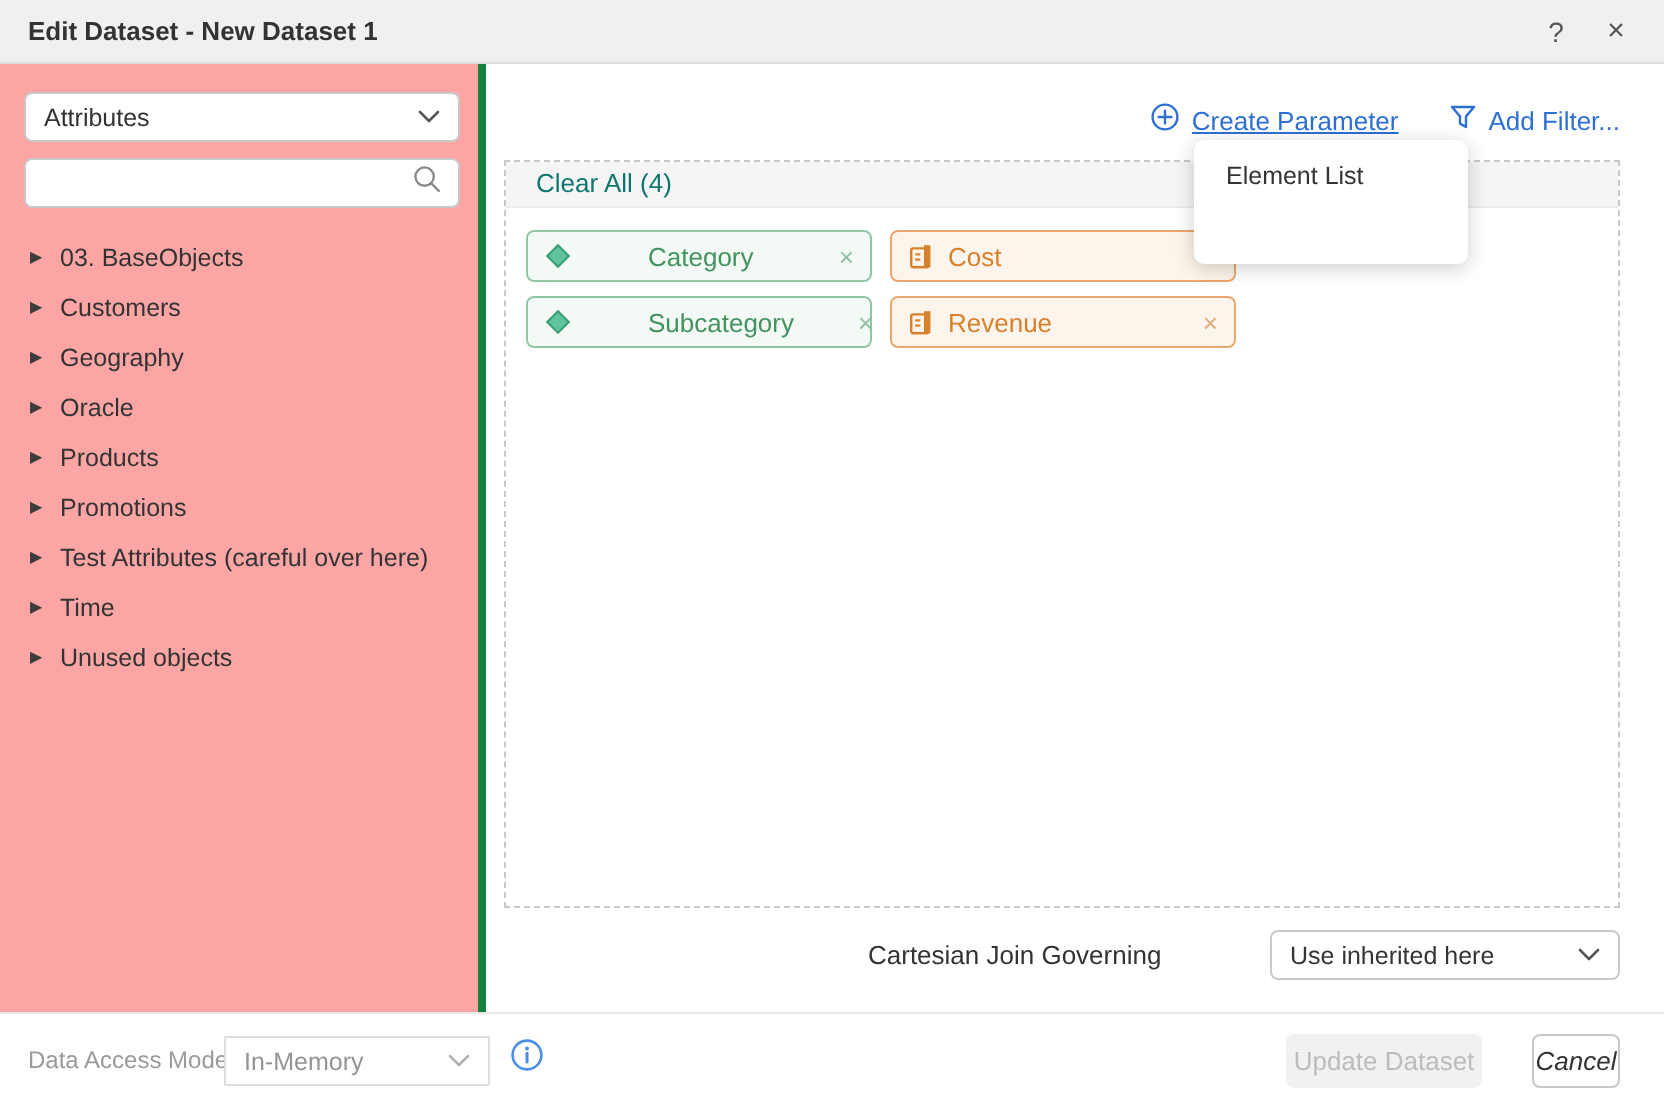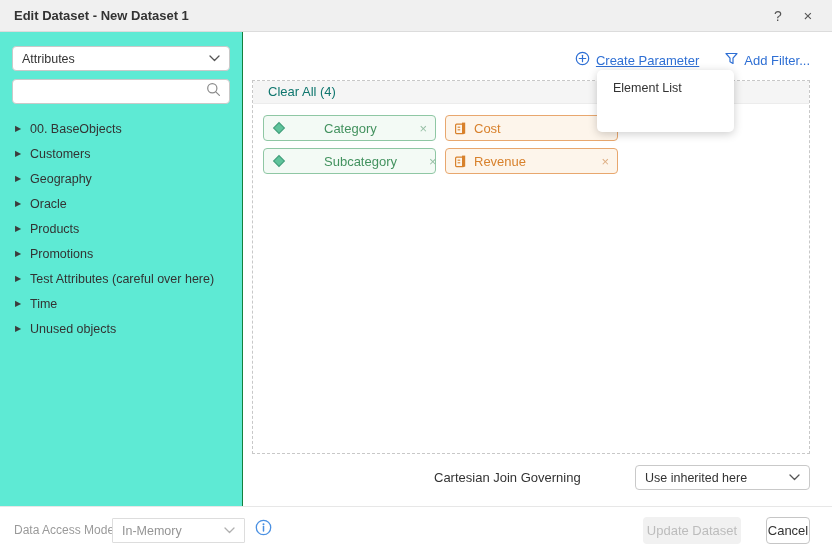--- a/index.html
+++ b/index.html
@@ -6,21 +6,21 @@
   html,body { width:832px; height:554px; background:#fff; font-family:"Liberation Sans", sans-serif; }
   .dialog { position:relative; width:832px; height:554px; background:#fff; overflow:hidden; }
 
   
   .hdr { position:absolute; left:0; top:0; width:832px; height:32px; background:#f0f0f0; border-bottom:1px solid #dcdcdc; }
   .hdr-title { position:absolute; left:14px; top:0; line-height:32px; font-size:13px; font-weight:bold; color:#333; }
   .hdr-help { position:absolute; right:44px; top:0; width:20px; line-height:32px; text-align:center; font-size:14px; color:#555; cursor:pointer; }
   .hdr-close { position:absolute; right:14px; top:0; width:20px; line-height:32px; text-align:center; font-size:15px; color:#555; cursor:pointer; }
 
   
-  .sidebar { position:absolute; left:0; top:32px; width:243px; height:474px; border-right:1px solid #15803d; background:#5eead4; }
+  .sidebar { position:absolute; left:0; top:32px; width:243px; height:474px; border-right:4px solid #15803d; background:#fca5a5; }
   .sel-box { position:absolute; left:12px; width:218px; height:25px; border:1px solid #c9c9c9; border-radius:4px; background:#fff;
              display:flex; align-items:center; padding:0 9px; font-size:12.5px; color:#333; cursor:pointer; }
   .sel-box .chev { margin-left:auto; display:flex; }
   .type-sel { top:14px; }
   .search-box { position:absolute; left:12px; top:47px; width:218px; height:25px; border:1px solid #c9c9c9; border-radius:4px; background:#fff;
                 display:flex; align-items:center; padding:0 8px; }
   .search-box input { border:none; outline:none; flex:1; font-size:12.5px; font-family:"Liberation Sans", sans-serif; color:#333; background:transparent; }
   .tree { position:absolute; left:0; top:84px; width:243px; }
   .tree-item { height:25px; display:flex; align-items:center; padding-left:15px; font-size:12.5px; color:#333; cursor:pointer; }
   .tree-arrow { font-size:8px; color:#3c3c3c; width:15px; flex:0 0 15px; }
@@ -55,21 +55,21 @@
 
   
   .footer { position:absolute; left:0; top:506px; width:832px; height:48px; border-top:1px solid #e7e7e7; background:#fff; }
   .dam-label { position:absolute; left:14px; top:16px; font-size:12px; color:#9a9a9a; }
   .dam-sel { position:absolute; left:112px; top:11px; width:133px; height:25px; border:1px solid #ddd; border-radius:1px;
              display:flex; align-items:center; padding:0 9px; font-size:12.5px; color:#949494; background:#fff; cursor:default; }
   .dam-sel .chev { margin-left:auto; display:flex; }
   .info-icon { position:absolute; left:255px; top:12px; cursor:pointer; display:flex; }
   .btn { position:absolute; top:10px; height:27px; border-radius:4px; font-size:13px; font-family:"Liberation Sans", sans-serif; cursor:pointer; }
   .btn-update { right:91px; width:98px; background:#f1f1f1; border:none; color:#bcbcbc; cursor:default; }
-  .btn-cancel { right:22px; width:44px; background:#fff; border:1px solid #c6c6c6; color:#333; }
+  .btn-cancel { right:22px; width:44px; background:#fff; border:1px solid #c6c6c6; color:#333;font-style:italic; }
 </style>
 </head>
 <body>
 
 <div class="dialog">
 
   <div class="hdr">
     <div class="hdr-title">Edit Dataset - New Dataset 1</div>
     <div class="hdr-help">?</div>
     <div class="hdr-close">×</div>
@@ -89,21 +89,21 @@
       <span>
         <svg width="15" height="15" viewBox="0 0 15 15">
             <circle cx="6.3" cy="6.3" r="4.6" fill="none" stroke="#8a8a8a" stroke-width="1.2"></circle>
             <line x1="9.8" y1="9.8" x2="13.4" y2="13.4" stroke="#8a8a8a" stroke-width="1.2" stroke-linecap="round"></line>
           </svg>
       </span>
     </div>
     <div class="tree">
       <div class="tree-item">
           <span class="tree-arrow">▶</span>
-          <span>00. BaseObjects</span>
+          <span>03. BaseObjects</span>
         </div>
       <div class="tree-item">
           <span class="tree-arrow">▶</span>
           <span>Customers</span>
         </div>
       <div class="tree-item">
           <span class="tree-arrow">▶</span>
           <span>Geography</span>
         </div>
       <div class="tree-item">

